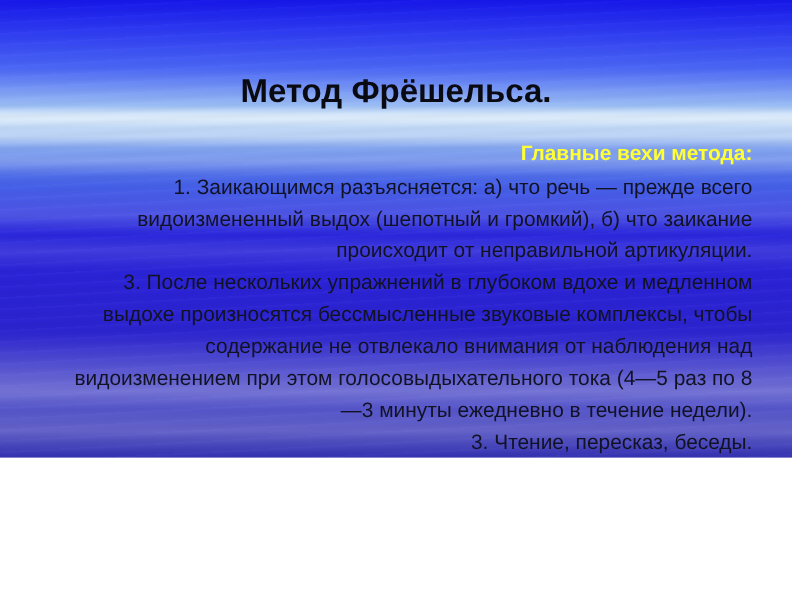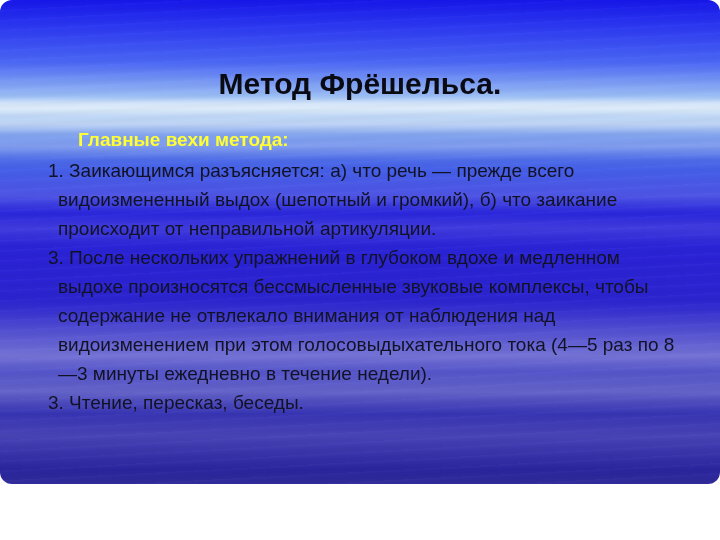--- a/index.html
+++ b/index.html
@@ -9,21 +9,21 @@
   body {
     width: 720px;
     height: 540px;
     overflow: hidden;
     font-family: "Liberation Sans", sans-serif;
   }
 
   #slide {
     position: relative;
     width: 720px;
-    height: 484px;
+    height: 416px;
     overflow: hidden;
     background:
       
       linear-gradient(to bottom,
         rgba(255,255,255,0.00) 0px,
         rgba(255,255,255,0.00) 96px,
         rgba(255,255,255,0.38) 104px,
         rgba(255,255,255,0.10) 116px,
         rgba(255,255,255,0.30) 124px,
         rgba(255,255,255,0.02) 134px,
@@ -58,21 +58,20 @@
         #2a22d4 260px,
         #2b24cd 310px,
         #3a38c4 350px,
         #4a4ac6 372px,
         #3230b4 400px,
         #2a24a8 440px,
         #2a2598 480px,
         #312b8e 510px,
         #3a3390 540px
       );
-    border-radius: 12px;
   }
 
   
   #texture {
     position: absolute;
     inset: 0;
     pointer-events: none;
     background:
       repeating-linear-gradient(
         177deg,
@@ -95,20 +94,21 @@
     color: #0a0a12;
     letter-spacing: 0px;
     white-space: nowrap;
   }
 
   #body {
     position: absolute;
     top: 126px;
     left: 40px;
     width: 644px;
+    text-align: right;
   }
 
   .kicker {
     font-size: 19px;
     font-weight: bold;
     line-height: 27px;
     color: #ffff33;
     margin: 0 0 3px 38px;
   }
 

